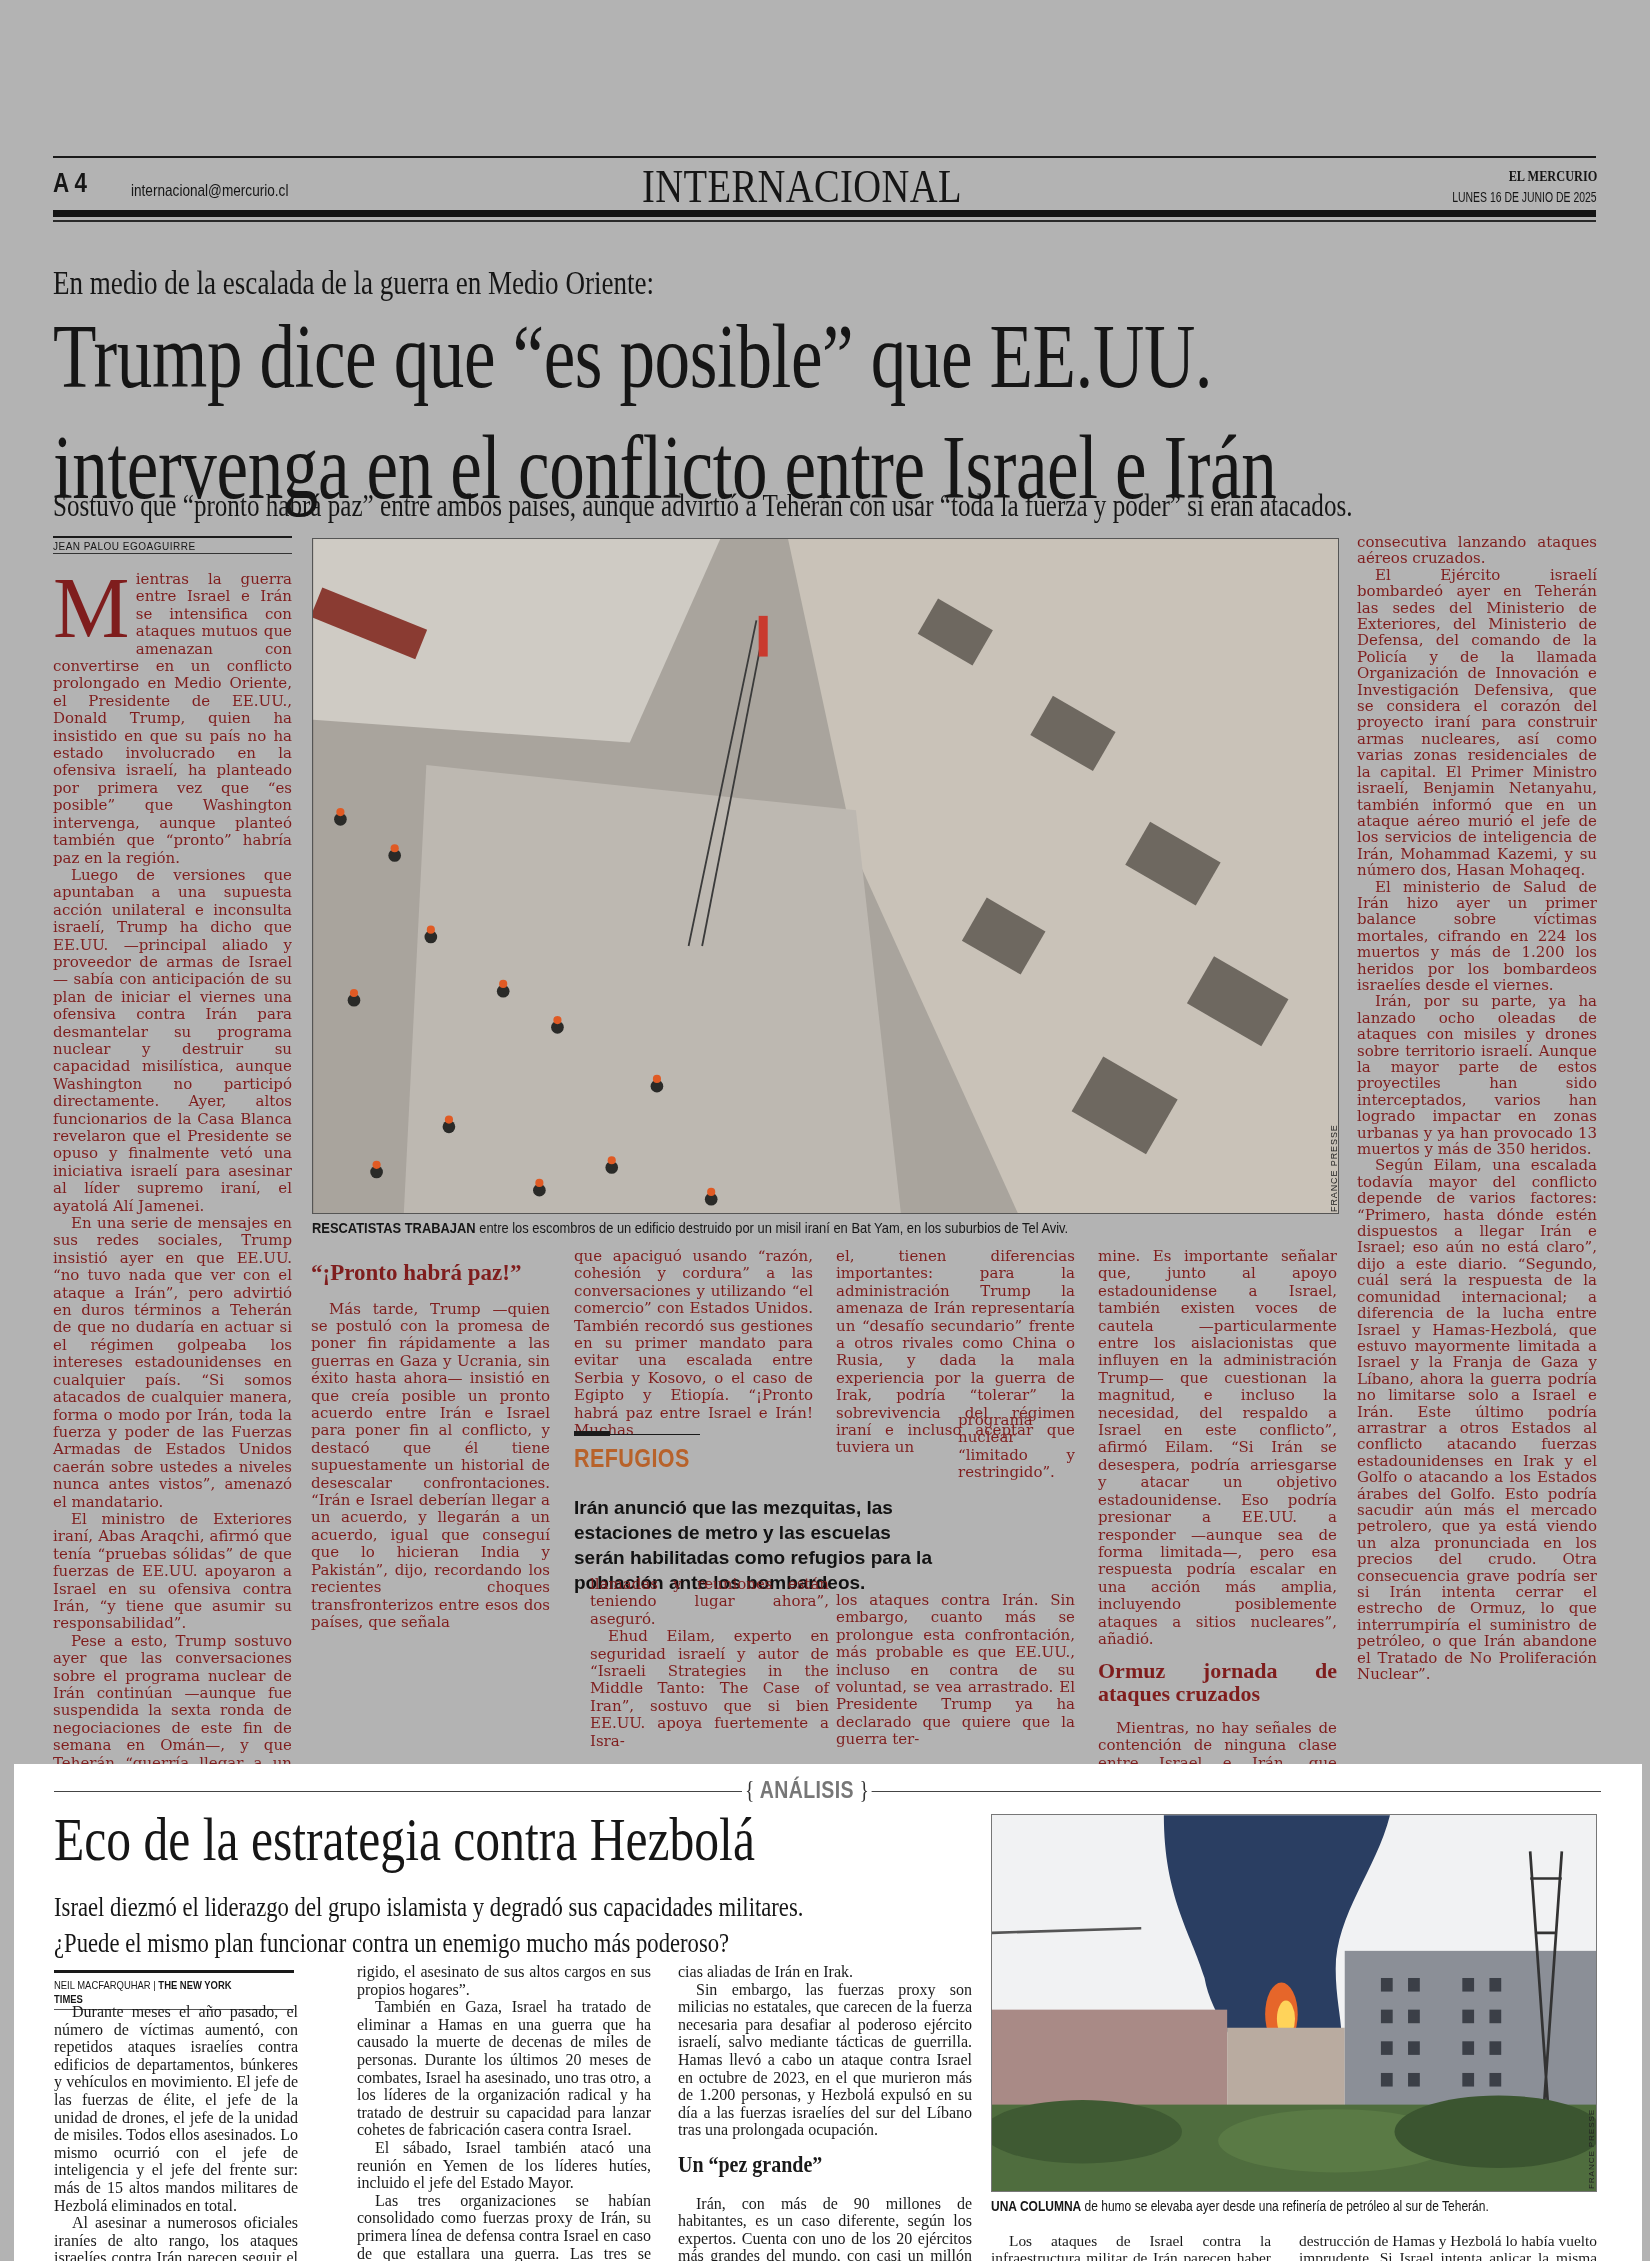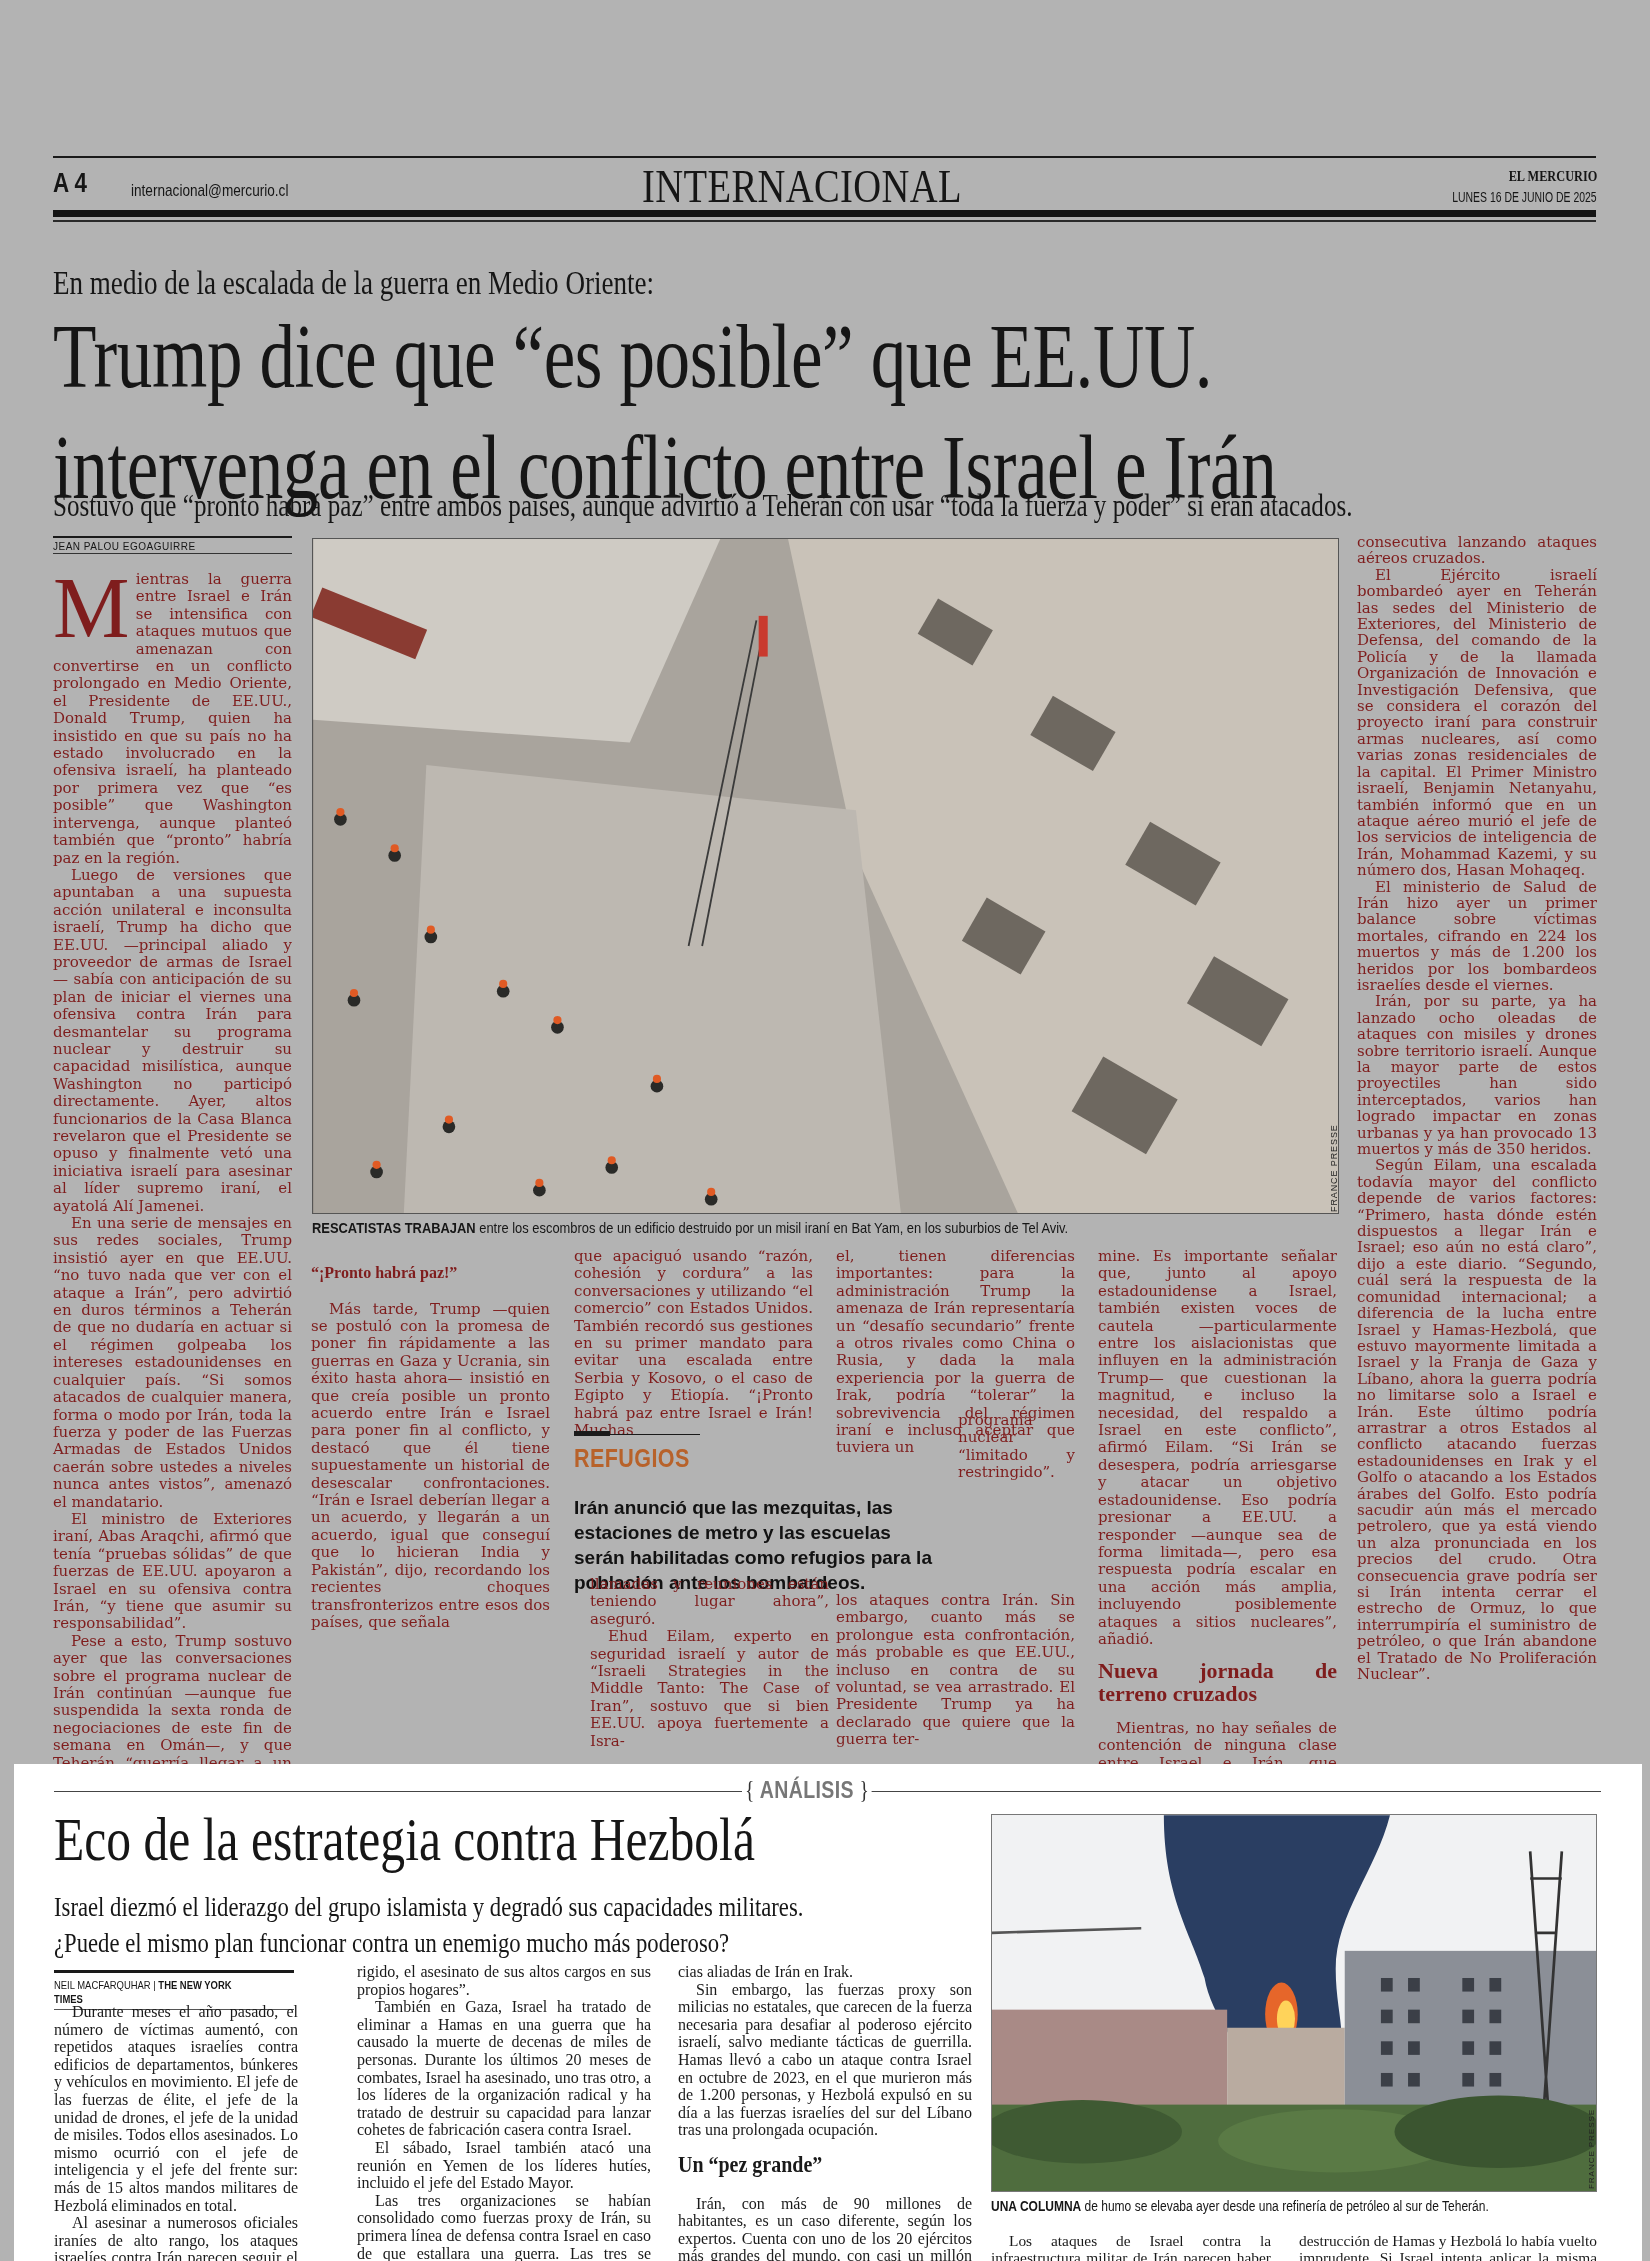--- a/index.html
+++ b/index.html
@@ -138,21 +138,21 @@
     <line x1="1000" y1="180" x2="860" y2="900" stroke="#3a3a3a" stroke-width="4"></line>
     <rect x="985" y="170" width="20" height="90" fill="#c93a2e"></rect>
   </svg>
   <div class="abs photo-credit-v" style="left:1016px; top:673px;">FRANCE PRESSE</div>
 </div>
 <div class="abs caption" style="left:312px; top:1219px;">
   <b>RESCATISTAS TRABAJAN</b><span> entre los escombros de un edificio destruido por un misil iraní en Bat Yam, en los suburbios de Tel Aviv.</span>
 </div>
 
 <div class="abs col-text" style="left:311px; top:1248px; width:239px;">
-  <div class="subhead" style="margin:10px 0 13.6px; font-size:16px;">“¡Pronto habrá paz!”</div>
+  <div class="subhead" style="margin:10px 0 13.6px; font-size:23px;">“¡Pronto habrá paz!”</div>
   <p>Más tarde, Trump —quien se postuló con la promesa de poner fin rápidamente a las guerras en Gaza y Ucrania, sin éxito hasta ahora— insistió en que creía posible un pronto acuerdo entre Irán e Israel para poner fin al conflicto, y destacó que él tiene supuestamente un historial de desescalar confrontaciones. “Irán e Israel deberían llegar a un acuerdo, y llegarán a un acuerdo, igual que conseguí que lo hicieran India y Pakistán”, dijo, recordando los recientes choques transfronterizos entre esos dos países, que señala</p>
 </div>
 
 <div class="abs col-text" style="left:574px; top:1248px; width:239px;">
   <p class="noindent">que apaciguó usando “razón, cohesión y cordura” a las conversaciones y utilizando “el comercio” con Estados Unidos. También recordó sus gestiones en su primer mandato para evitar una escalada entre Serbia y Kosovo, o el caso de Egipto y Etiopía. “¡Pronto habrá paz entre Israel e Irán! Muchas</p>
 </div>
 <div class="abs refugios-box" style="left:574px; top:1429px; width:371px;">
   <div style="margin-bottom:6.3px;"><span class="rule-mark"></span><span class="rule-line"></span></div>
   <div class="refugios-title">REFUGIOS</div>
   <div class="refugios-text" style="margin-top:22px;">Irán anunció que las mezquitas, las estaciones de metro y las escuelas serán habilitadas como refugios para la población ante los bombardeos.</div>
@@ -167,21 +167,21 @@
 </div>
 <div class="abs col-text" style="left:958px; top:1412px; width:117px;">
   <p class="noindent">programa nuclear “limitado y restringido”.</p>
 </div>
 <div class="abs col-text" style="left:836px; top:1592px; width:239px;">
   <p class="noindent">los ataques contra Irán. Sin embargo, cuanto más se prolongue esta confrontación, más probable es que EE.UU., incluso en contra de su voluntad, se vea arrastrado. El Presidente Trump ya ha declarado que quiere que la guerra ter-</p>
 </div>
 
 <div class="abs col-text" style="left:1098px; top:1248px; width:239px;">
   <p class="noindent">mine. Es importante señalar que, junto al apoyo estadounidense a Israel, también existen voces de cautela —particularmente entre los aislacionistas que influyen en la administración Trump— que cuestionan la magnitud, e incluso la necesidad, del respaldo a Israel en este conflicto”, afirmó Eilam. “Si Irán se desespera, podría arriesgarse y atacar un objetivo estadounidense. Eso podría presionar a EE.UU. a responder —aunque sea de forma limitada—, pero esa respuesta podría escalar en una acción más amplia, incluyendo posiblemente ataques a sitios nucleares”, añadió.</p>
-  <div class="subhead" style="margin:11.8px 0 14.5px; font-size:22px; line-height:22.6px;">Nueva jornada de terreno cruzados</div>
+  <div class="subhead" style="margin:11.8px 0 14.5px; font-size:22px; line-height:22.6px;">Ormuz jornada de ataques cruzados</div>
   <p>Mientras, no hay señales de contención de ninguna clase entre Israel e Irán, que continuaron por tercera jornada</p>
 </div>
 
 <div class="abs col-text" style="left:1357px; top:534px; width:240px; line-height:16.4px;">
   <p class="noindent">consecutiva lanzando ataques aéreos cruzados.</p>
   <p>El Ejército israelí bombardeó ayer en Teherán las sedes del Ministerio de Exteriores, del Ministerio de Defensa, del comando de la Policía y de la llamada Organización de Innovación e Investigación Defensiva, que se considera el corazón del proyecto iraní para construir armas nucleares, así como varias zonas residenciales de la capital. El Primer Ministro israelí, Benjamin Netanyahu, también informó que en un ataque aéreo murió el jefe de los servicios de inteligencia de Irán, Mohammad Kazemi, y su número dos, Hasan Mohaqeq.</p>
   <p>El ministerio de Salud de Irán hizo ayer un primer balance sobre víctimas mortales, cifrando en 224 los muertos y más de 1.200 los heridos por los bombardeos israelíes desde el viernes.</p>
   <p>Irán, por su parte, ya ha lanzado ocho oleadas de ataques con misiles y drones sobre territorio israelí. Aunque la mayor parte de estos proyectiles han sido interceptados, varios han logrado impactar en zonas urbanas y ya han provocado 13 muertos y más de 350 heridos.</p>
   <p>Según Eilam, una escalada todavía mayor del conflicto depende de varios factores: “Primero, hasta dónde estén dispuestos a llegar Irán e Israel; eso aún no está claro”, dijo a este diario. “Segundo, cuál será la respuesta de la comunidad internacional; a diferencia de la lucha entre Israel y Hamas-Hezbolá, que estuvo mayormente limitada a Israel y la Franja de Gaza y Líbano, ahora la guerra podría no limitarse solo a Israel e Irán. Este último podría arrastrar a otros Estados al conflicto atacando fuerzas estadounidenses en Irak y el Golfo o atacando a los Estados árabes del Golfo. Esto podría sacudir aún más el mercado petrolero, que ya está viendo un alza pronunciada en los precios del crudo. Otra consecuencia grave podría ser si Irán intenta cerrar el estrecho de Ormuz, lo que interrumpiría el suministro de petróleo, o que Irán abandone el Tratado de No Proliferación Nuclear”.</p>
 </div>

